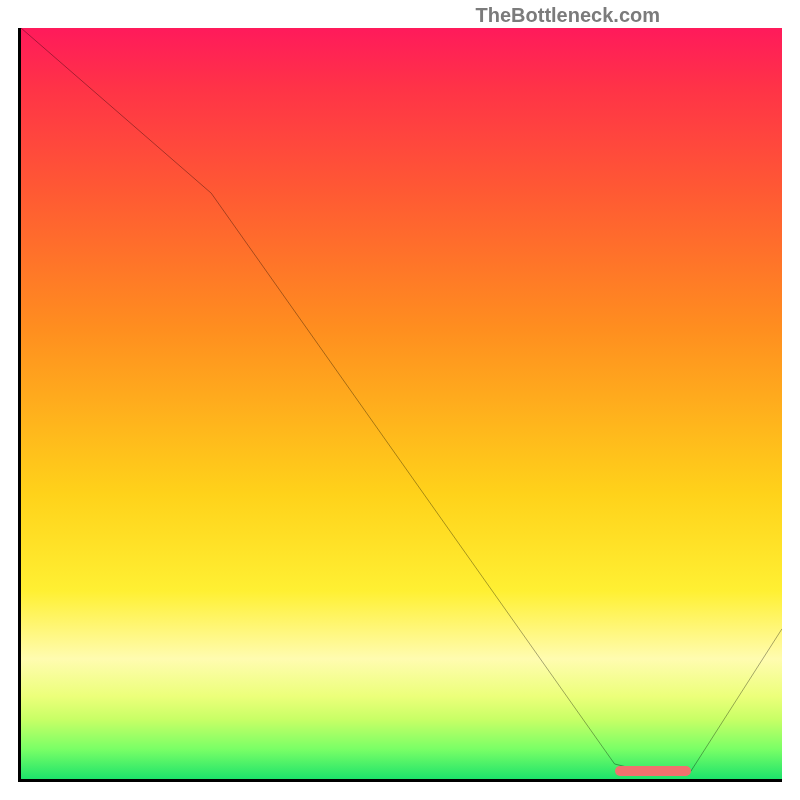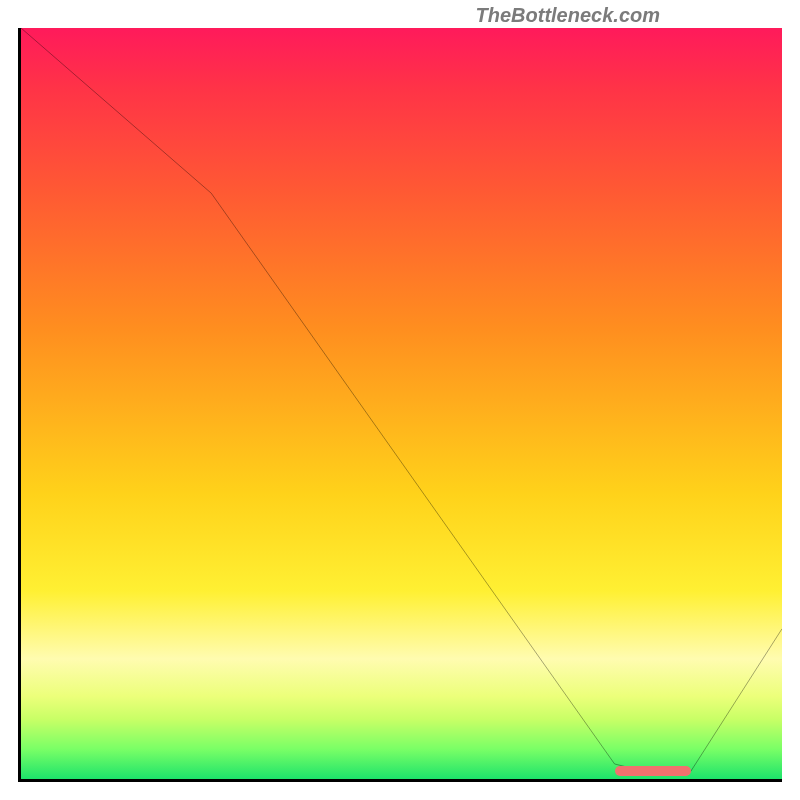--- a/index.html
+++ b/index.html
@@ -8,21 +8,20 @@
     width: 800px;
     height: 800px;
     overflow: hidden;
     background: #fff;
     font-family: Arial, Helvetica, sans-serif;
   }
   .wrap {
     position: relative;
     width: 672px;
     height: 800px;
-    font-style: italic;
   }
   .attribution {
     position: absolute;
     top: 4px;
     right: 12px;
     font-size: 20px;
     font-weight: 600;
     color: #7b7b7b;
   }
   .plot {

